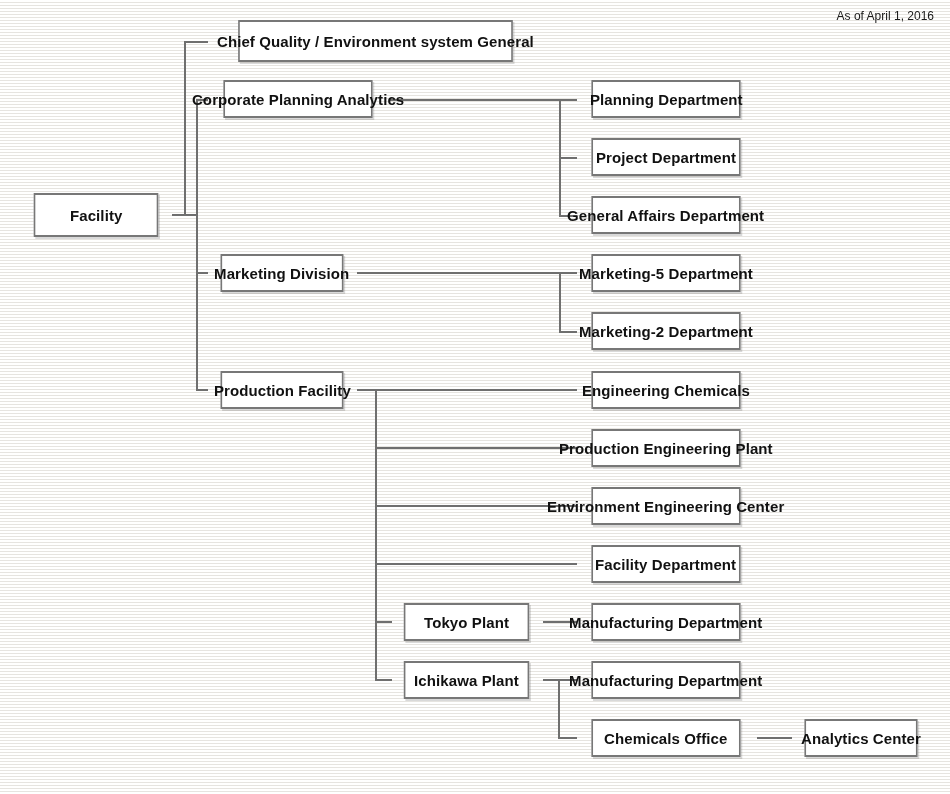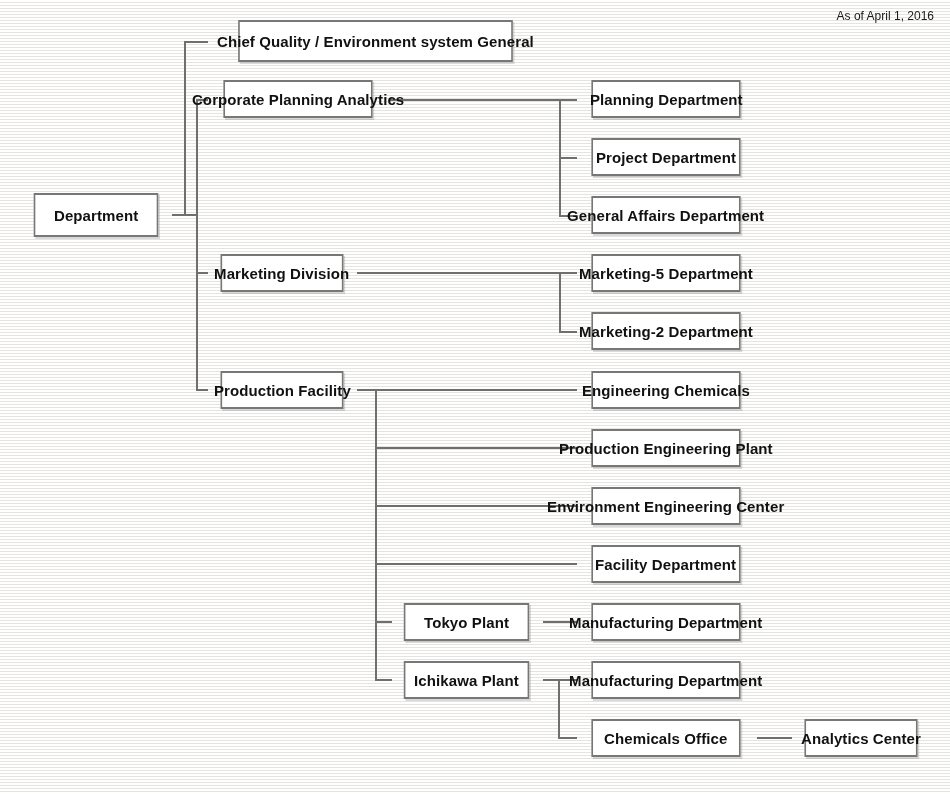--- a/index.html
+++ b/index.html
@@ -114,21 +114,21 @@
   <div class="conn h" style="left:543px; top:621px; width:34px;"></div>
 
   <div class="conn h" style="left:543px; top:679px; width:34px;"></div>
   <div class="conn v" style="left:558px; top:679px; height:60px;"></div>
   <div class="conn h" style="left:558px; top:679px; width:19px;"></div>
   <div class="conn h" style="left:558px; top:737px; width:19px;"></div>
 
   <div class="conn h" style="left:757px; top:737px; width:35px;"></div>
 
   <div class="node" style="left:20px; top:193px; width:152px; height:44px;">
-    <span>Department</span>
+    <span>Facility</span>
   </div>
 
   <div class="node" style="left:208px; top:20px; width:335px; height:42px;">
     <span>Chief Quality / Environment system General</span>
   </div>
 
   <div class="node" style="left:207px; top:80px; width:182px; height:38px;">
     <span>Corporate Planning Analytics</span>
   </div>
 

